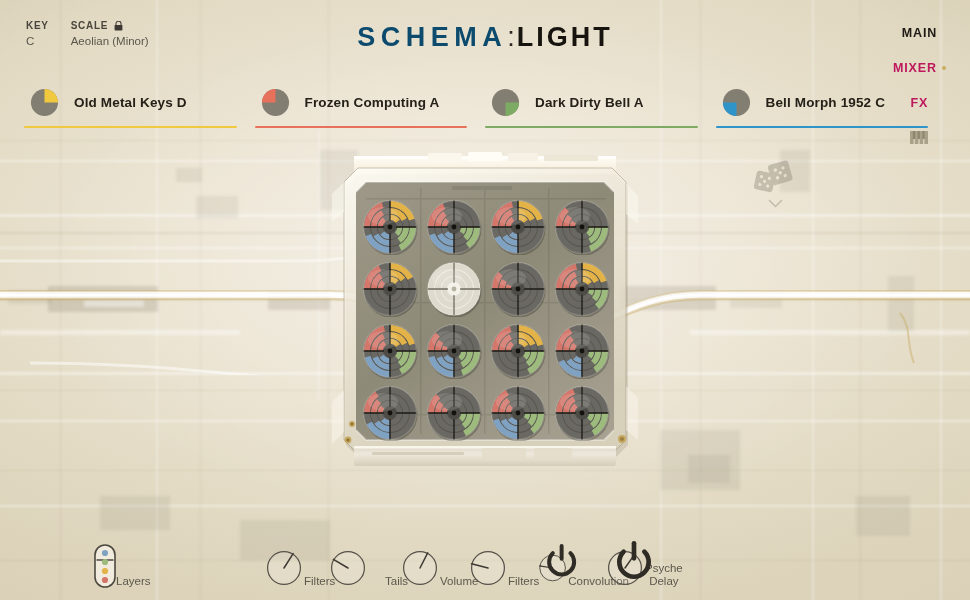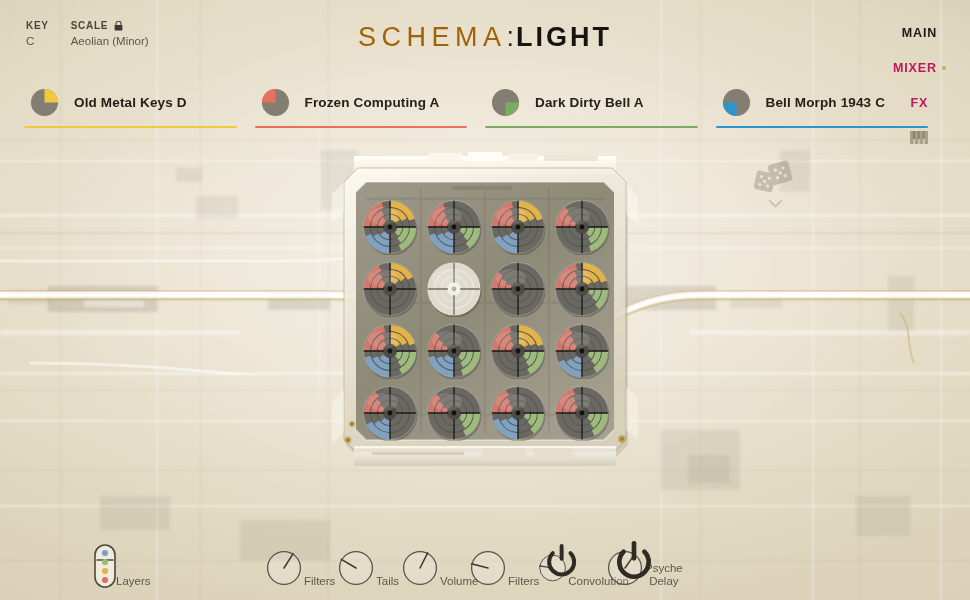--- a/index.html
+++ b/index.html
@@ -87,21 +87,21 @@
   .ks-head { display: flex; align-items: center; gap: 6px; }
   .lock-icon { display: block; width: 9px; height: 10px; }
 
   .brand {
     position: absolute; left: 0; right: 0; top: 21px;
     text-align: center;
     font-size: 27px; line-height: 32px;
     color: #221f1b;
     white-space: nowrap;
   }
-  .brand .thin { font-weight: 400; letter-spacing: 5.5px; color: #a16207; }
+  .brand .thin { font-weight: 700; letter-spacing: 5.5px; color: #0c4a6e; }
   .brand .colon { font-weight: 300; letter-spacing: 2px; color: #2b2722; }
   .brand .bold { font-weight: bold; letter-spacing: 3px; color: #17140f; }
 
   .topnav {
     position: absolute; right: 24px; top: 26px;
     display: flex; align-items: center; gap: 21px; flex-direction: column;
   }
   .nav-item {
     font-size: 12.5px; font-weight: bold; letter-spacing: 0.9px;
     color: #be185d; cursor: pointer; white-space: nowrap;
@@ -331,21 +331,21 @@
           <path d="M16,16 L30,16 A14,14 0 0,1 16,30 Z" fill="#7eab63"></path>
         </svg>
         <span class="tab-name">Dark Dirty Bell A</span>
         <div class="tab-underline" style="background: rgb(126, 171, 99);"></div>
       </div>
       <div class="tab">
         <svg viewBox="0 0 32 32" class="tab-pie">
           <circle cx="16" cy="16" r="14" fill="#837e72"></circle>
           <path d="M16,16 L16,30 A14,14 0 0,1 2,16 Z" fill="#2f95c8"></path>
         </svg>
-        <span class="tab-name">Bell Morph 1943 C</span>
+        <span class="tab-name">Bell Morph 1952 C</span>
         <div class="tab-underline" style="background: rgb(47, 149, 200);"></div>
       </div>
     </div>
 
   <div class="dice-box">
     <svg class="dice-icon" viewBox="0 0 46 36">
       <g transform="rotate(-16 26 14)">
         <rect x="18" y="3" width="21" height="21" rx="3" fill="#8e8878"></rect>
         <circle cx="24.5" cy="9.5" r="1.7" fill="#e8e1cf"></circle>
         <circle cx="32.5" cy="9.5" r="1.7" fill="#e8e1cf"></circle>
@@ -999,21 +999,21 @@
       </div>
       <div class="ctrl" style="left: 264px;">
         <div class="ctrl-knob">
           <svg viewBox="0 0 40 40">
             <circle cx="20" cy="20" r="16.4" fill="rgba(255,255,255,0.16)" stroke="#57524a" stroke-width="1.25"></circle>
             <line x1="20" y1="20" x2="29.11" y2="5.65" stroke="#3e3a33" stroke-width="1.5" stroke-linecap="round"></line>
           </svg>
         </div>
         <div class="ctrl-label">Filters</div>
       </div>
-      <div class="ctrl" style="left: 336px;">
+      <div class="ctrl" style="left: 328px; gap: 17px;">
         <div class="ctrl-knob">
           <svg viewBox="0 0 40 40">
             <circle cx="20" cy="20" r="16.4" fill="rgba(255,255,255,0.16)" stroke="#57524a" stroke-width="1.25"></circle>
             <line x1="20" y1="20" x2="5.37" y2="11.35" stroke="#3e3a33" stroke-width="1.5" stroke-linecap="round"></line>
           </svg>
         </div>
         <div class="ctrl-label">Tails</div>
       </div>
       <div class="ctrl" style="left: 400px;">
         <div class="ctrl-knob">

